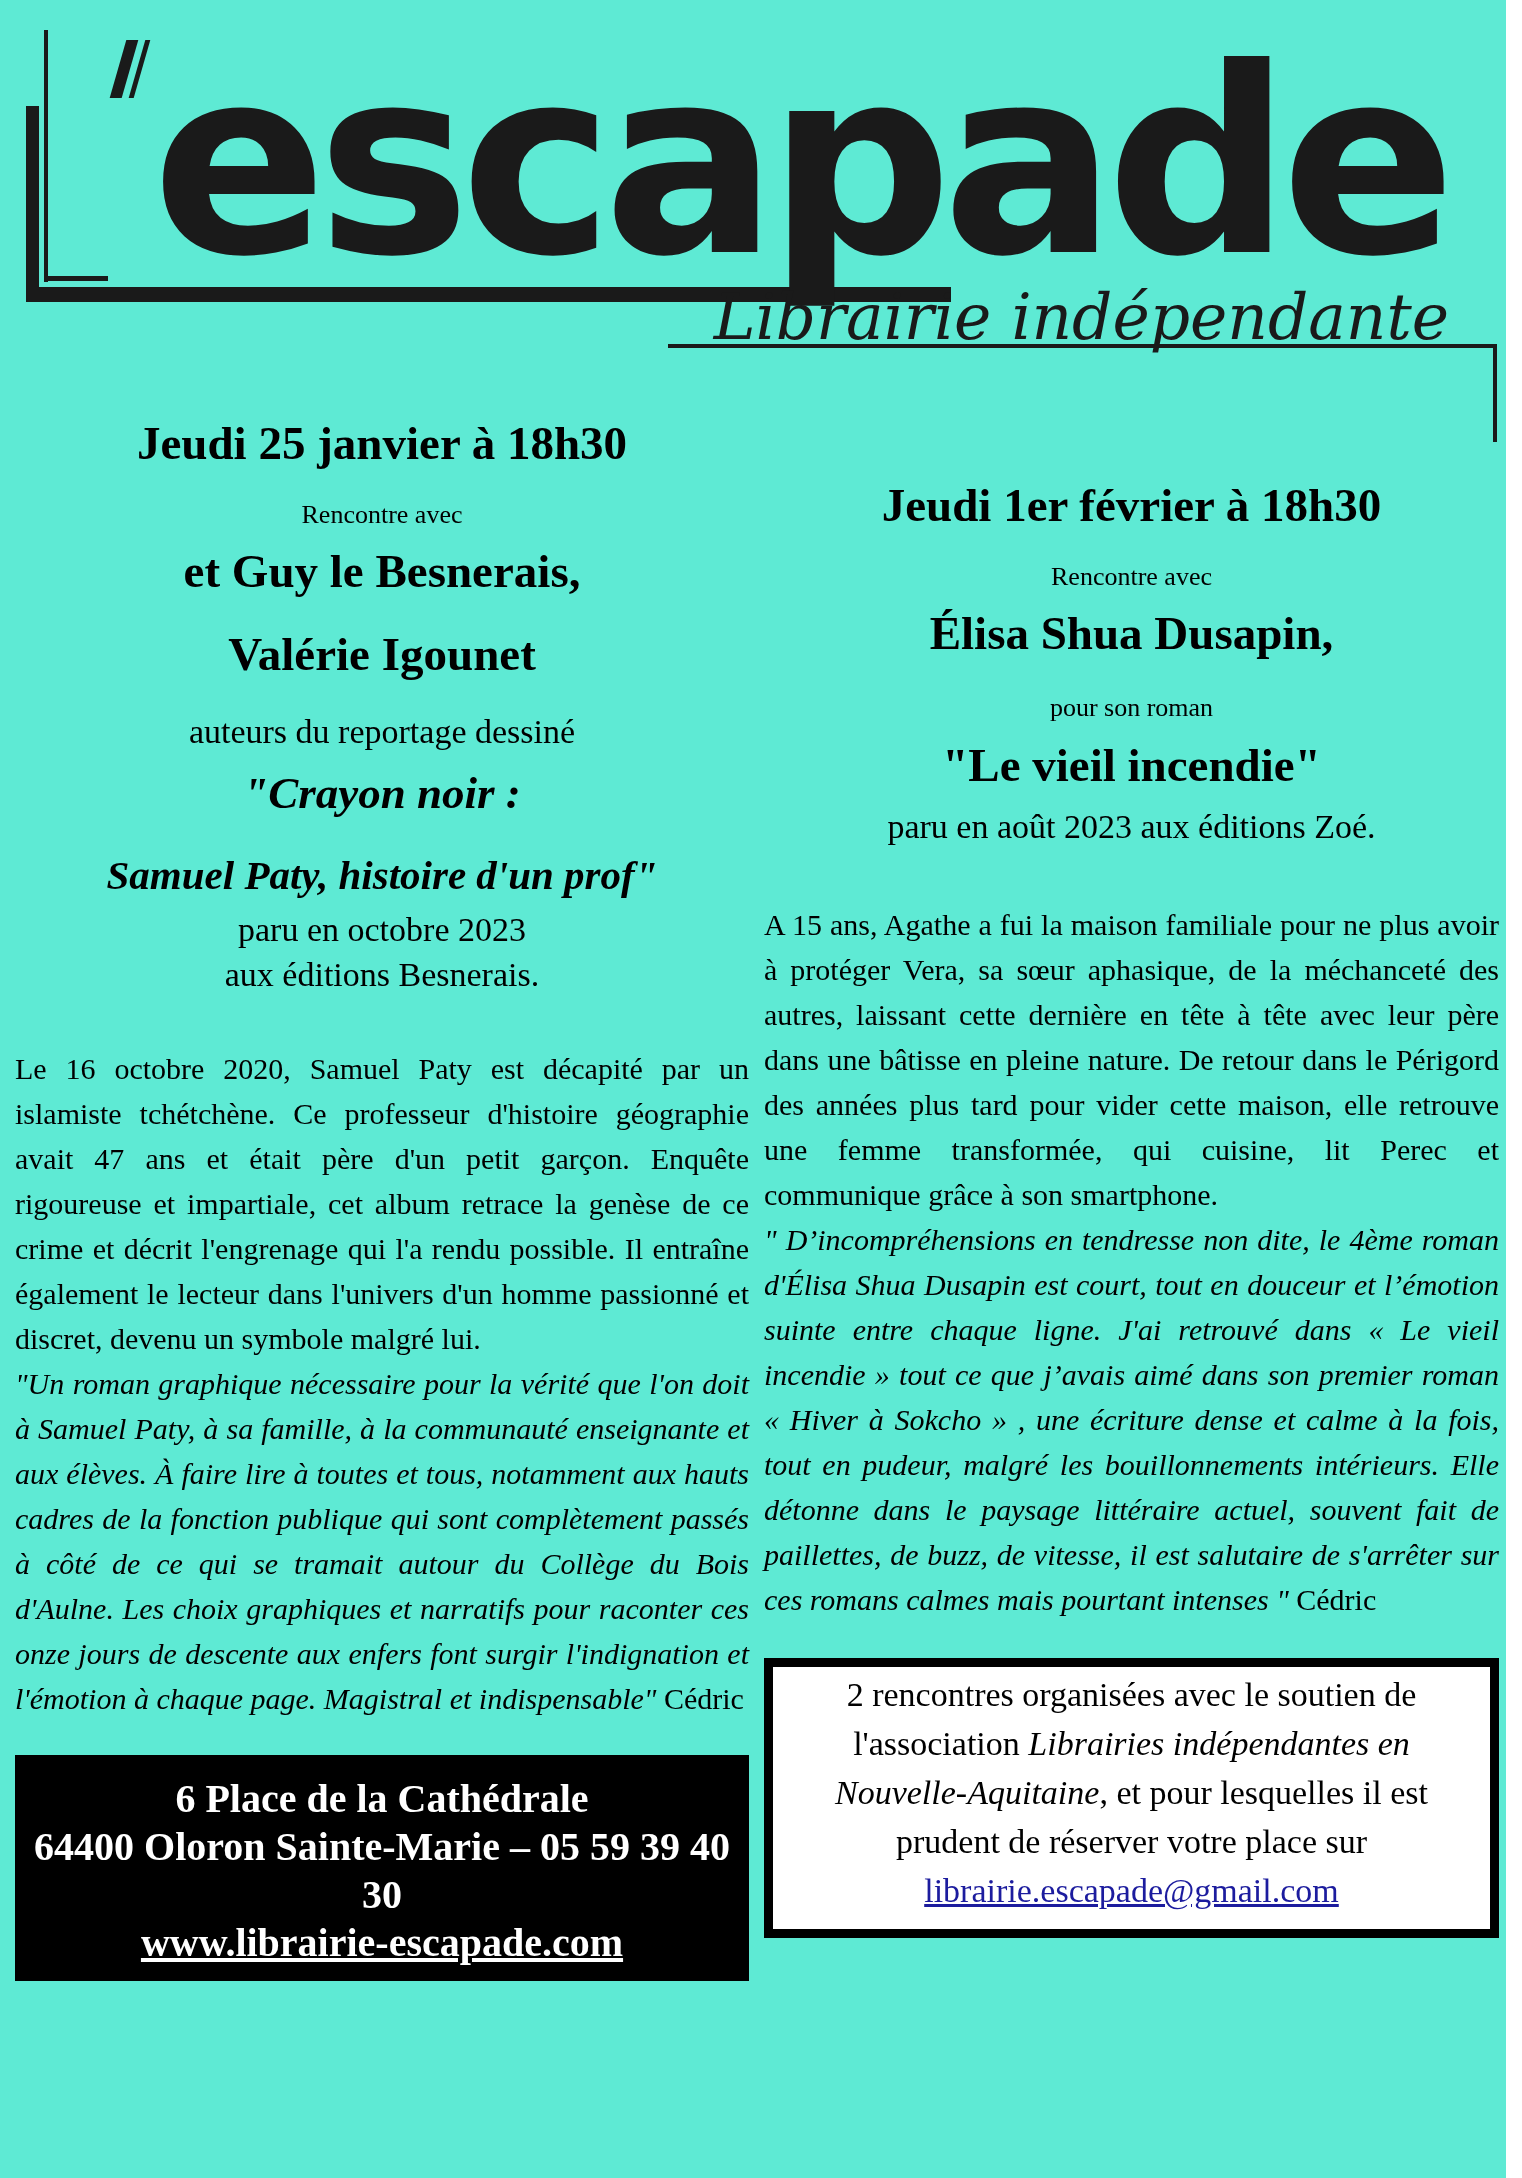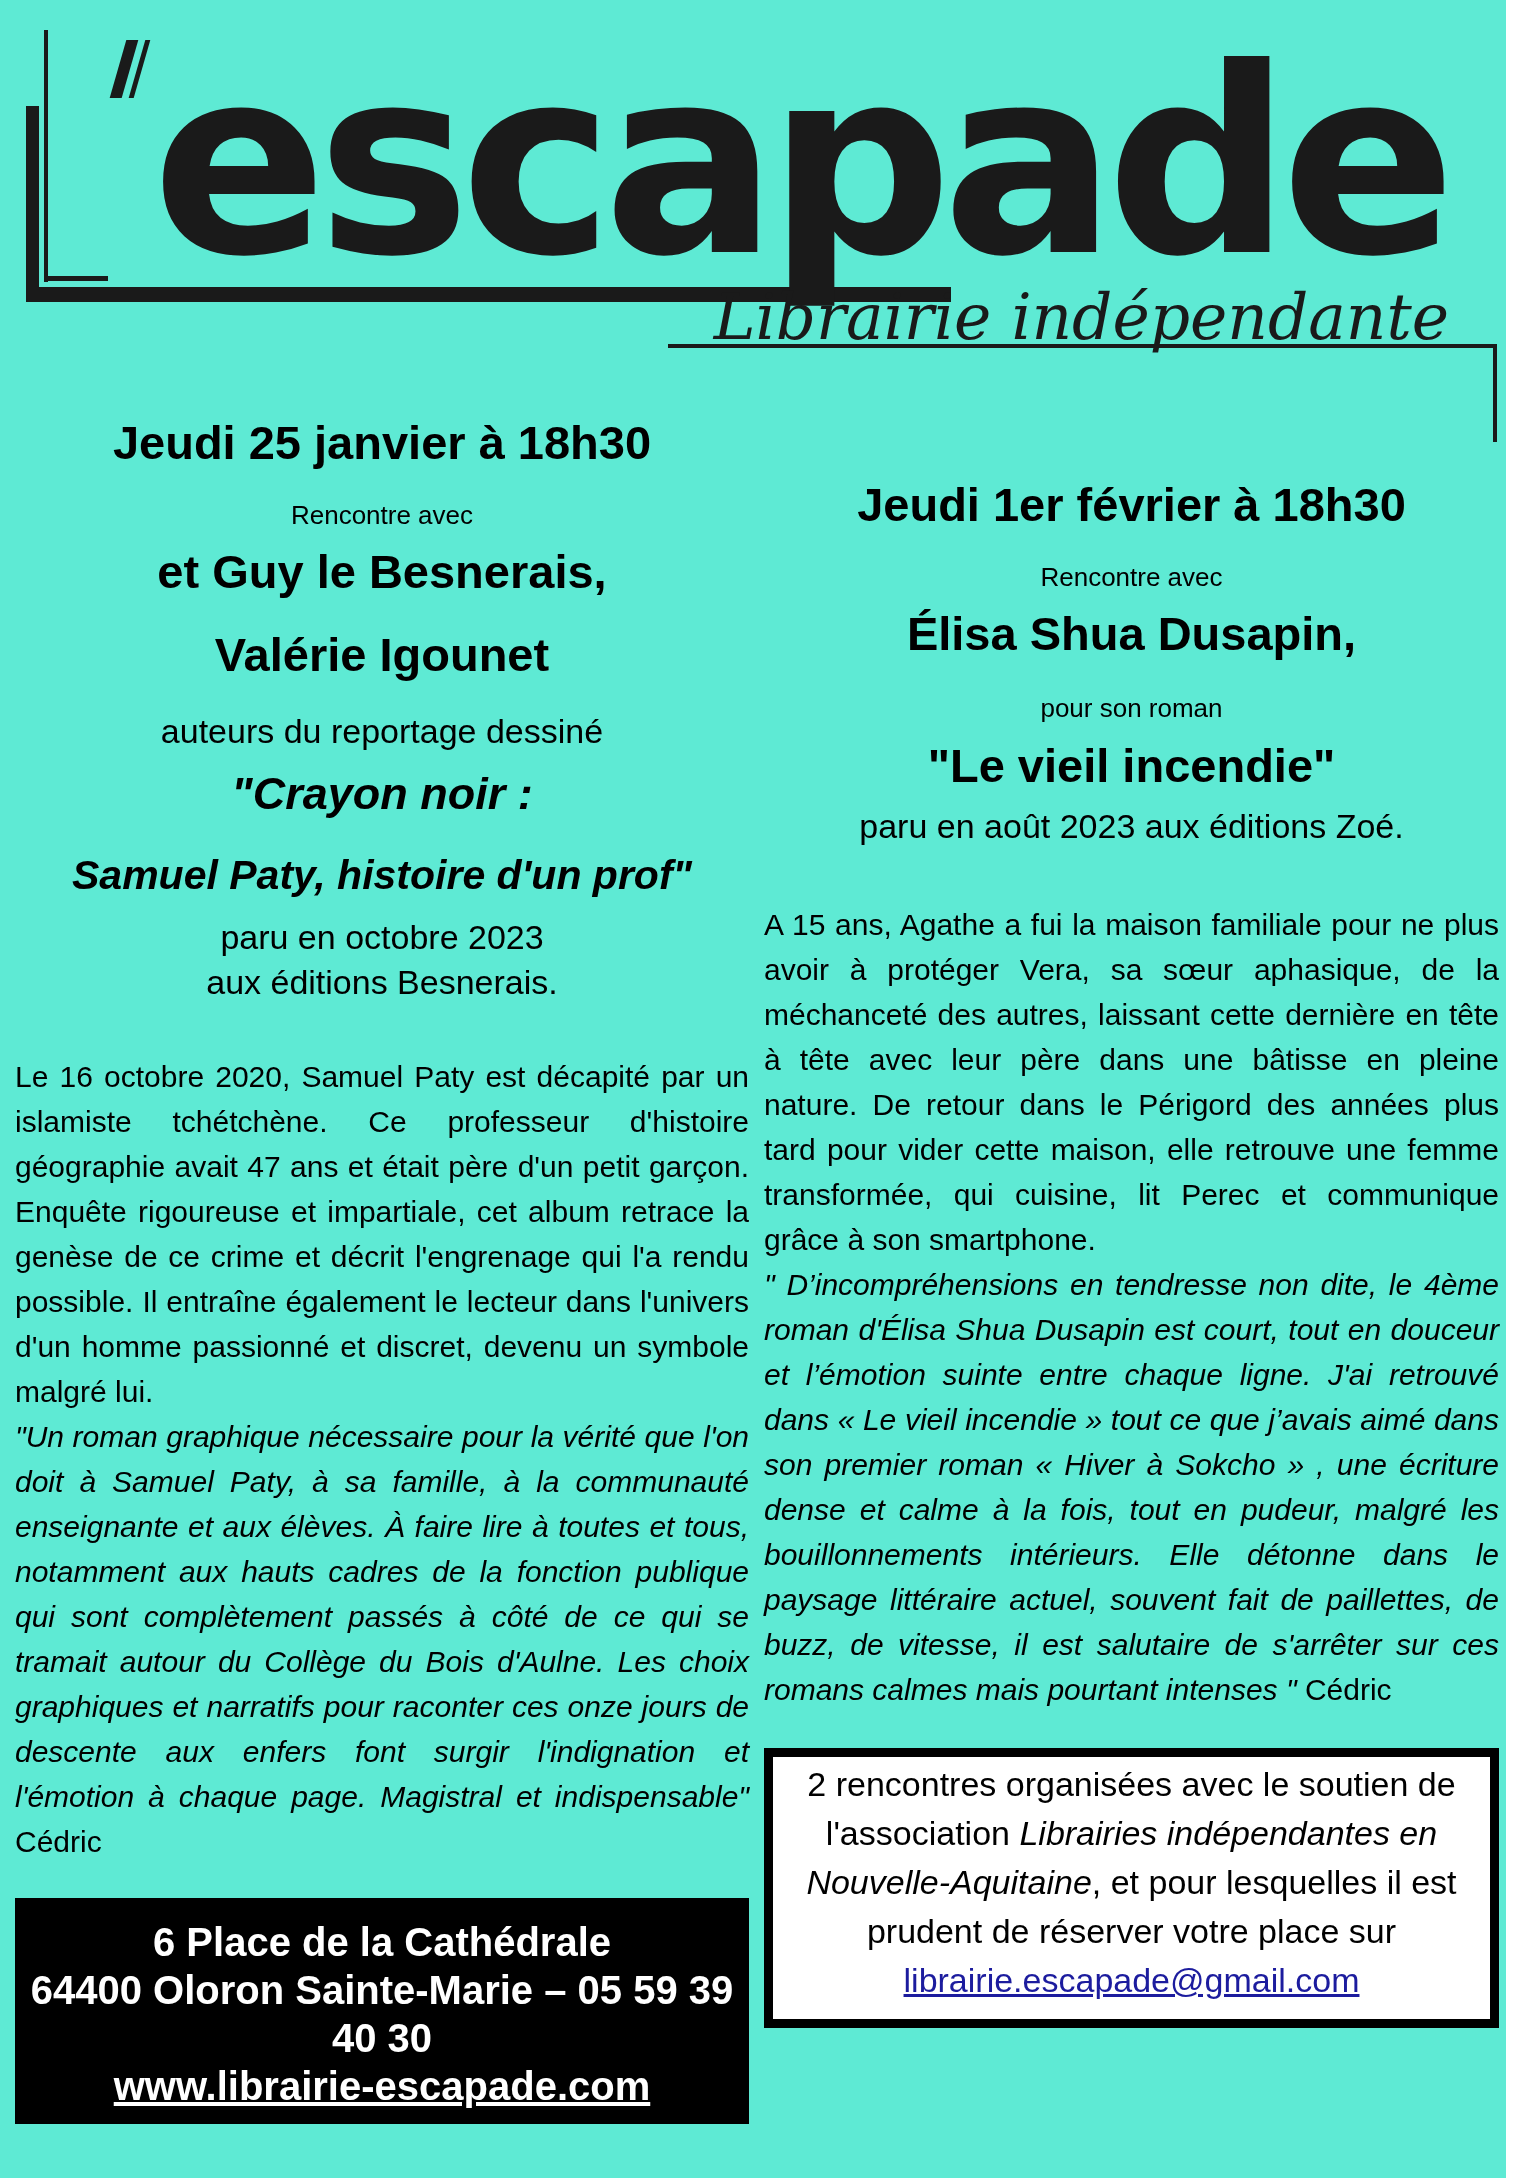--- a/index.html
+++ b/index.html
@@ -26,33 +26,33 @@
   }
   .tagline {
     position:absolute; right:57px; top:286px;
     font-family:"DejaVu Serif", serif; font-style:italic;
     font-size:63px; line-height:1; color:#1a1a1a; white-space:nowrap;
   }
   .tag-underline { position:absolute; left:668px; top:344px; width:829px; height:4px; background:#1a1a1a; }
   .tag-corner    { position:absolute; left:1493px; top:344px; width:4px; height:98px; background:#1a1a1a; }
 
   
-  .col { position:absolute; text-align:center; }
+  .col { position:absolute; text-align:center;font-family:Liberation Serif, serif; }
   .col-left  { left:15px;  top:408px; width:734px; }
   .col-right { left:764px; top:470px; width:735px; }
 
   .h-date { font-size:47px; font-weight:700; line-height:1.5; }
   .h-sub  { font-size:26px; line-height:1.4; margin-top:18px; }
   .h-name { font-size:47px; font-weight:700; line-height:1.65; }
   .h-name.first { margin-top:6px; }
   .h-role { font-size:34px; line-height:1.4; margin-top:14px; }
   .h-bt1  { font-size:45px; font-weight:700; font-style:italic; line-height:1.5; margin-top:4px; margin-bottom:18px; }
   .h-bt2  { font-size:41px; font-weight:700; font-style:italic; line-height:1.5; }
   .h-pub  { font-size:34px; line-height:1.35; }
-  .h-pub.first { margin-top:8px; }
+  .h-pub.first { }
   .h-title-r { font-size:47px; font-weight:700; line-height:1.65; }
 
   .body { font-size:30px; line-height:45px; text-align:justify; }
   .body.start { margin-top:48px; }
   .body.start-r { margin-top:52px; }
   .it { font-style:italic; }
 
   
   .address-box {
     margin-top:34px; background:#000; color:#fff;

